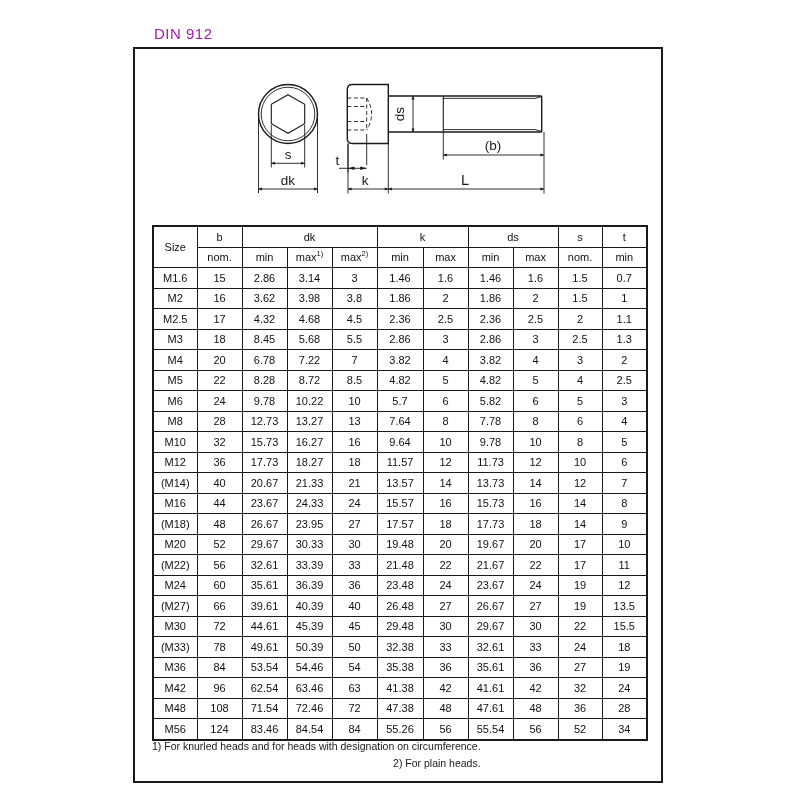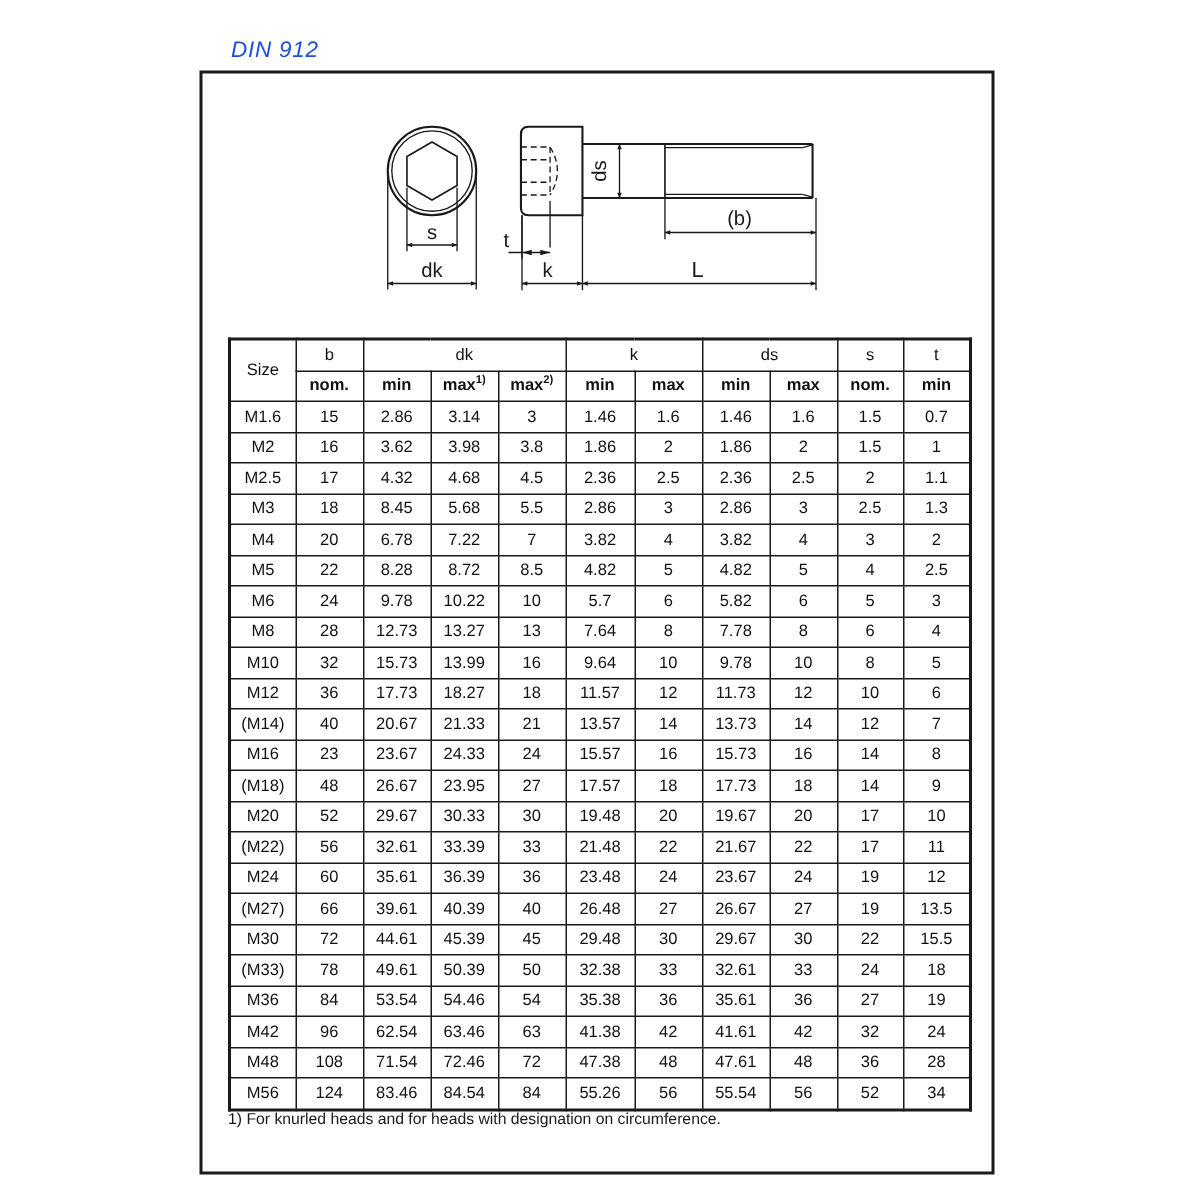--- a/index.html
+++ b/index.html
@@ -1,23 +1,22 @@
 <!DOCTYPE html>
 <html><head>
 <meta charset="utf-8">
 <style>
   html,body { margin:0; padding:0; background:#fff; }
   .page {
     position:relative; width:800px; height:800px; background:#ffffff;
     font-family:"Liberation Sans", sans-serif; color:#1a1a1a; overflow:hidden;
   }
   .doc-title {
-    position:absolute; left:154px; top:25px; font-size:15px; color:#1d4ed8;
+    position:absolute; left:154px; top:25px; font-size:15px; color:#a21caf;
     letter-spacing:0.5px;
-    font-style:italic;
   }
   .frame {
     position:absolute; left:133px; top:47px; width:530px; height:736px;
     border:2px solid #1a1a1a; box-sizing:border-box; background:#fff;
   }
   .drawing {
     position:absolute; left:133px; top:48px; width:530px; height:175px;
   }
   .drawing text { fill:#1a1a1a; font-family:"Liberation Sans", sans-serif; font-size:13.5px; }
   .drawing .ln { stroke:#1a1a1a; fill:none; }
@@ -30,21 +29,21 @@
   table.spec {
     border-collapse:collapse; table-layout:fixed; width:495px;
     font-size:11px; color:#111; background:#fff;
   }
   table.spec { border:2px solid #1a1a1a; }
   table.spec th, table.spec td {
     border:1px solid #1a1a1a; text-align:center; vertical-align:middle;
     padding:0; font-weight:normal; line-height:1.1; overflow:hidden; white-space:nowrap;
   }
   table.spec thead tr.grp th { height:20px; }
-  table.spec thead tr.sub th { height:19px;font-weight:bold; }
+  table.spec thead tr.sub th { height:19px; }
   table.spec tbody td { height:19.5px; }
   table.spec sup { font-size:7.5px; vertical-align:super; line-height:0; }
   .footnotes {
     position:absolute; left:152px; top:738px; font-size:10.5px; line-height:16.5px;
     color:#1a1a1a;
     text-align:right;
   }
 </style>
 </head>
 <body>
@@ -266,21 +265,21 @@
             <td>8</td>
             <td>7.78</td>
             <td>8</td>
             <td>6</td>
             <td>4</td>
           </tr>
           <tr>
             <td>M10</td>
             <td>32</td>
             <td>15.73</td>
-            <td>13.99</td>
+            <td>16.27</td>
             <td>16</td>
             <td>9.64</td>
             <td>10</td>
             <td>9.78</td>
             <td>10</td>
             <td>8</td>
             <td>5</td>
           </tr>
           <tr>
             <td>M12</td>
@@ -303,21 +302,21 @@
             <td>21</td>
             <td>13.57</td>
             <td>14</td>
             <td>13.73</td>
             <td>14</td>
             <td>12</td>
             <td>7</td>
           </tr>
           <tr>
             <td>M16</td>
-            <td>23</td>
+            <td>44</td>
             <td>23.67</td>
             <td>24.33</td>
             <td>24</td>
             <td>15.57</td>
             <td>16</td>
             <td>15.73</td>
             <td>16</td>
             <td>14</td>
             <td>8</td>
           </tr>
@@ -463,15 +462,16 @@
             <td>56</td>
             <td>52</td>
             <td>34</td>
           </tr>
         </tbody>
     </table>
   </div>
 
   <div class="footnotes">
     <div>1) For knurled heads and for heads with designation on circumference.</div>
+    <div>2) For plain heads.</div>
   </div>
 
 </div>
 
 </body></html>

